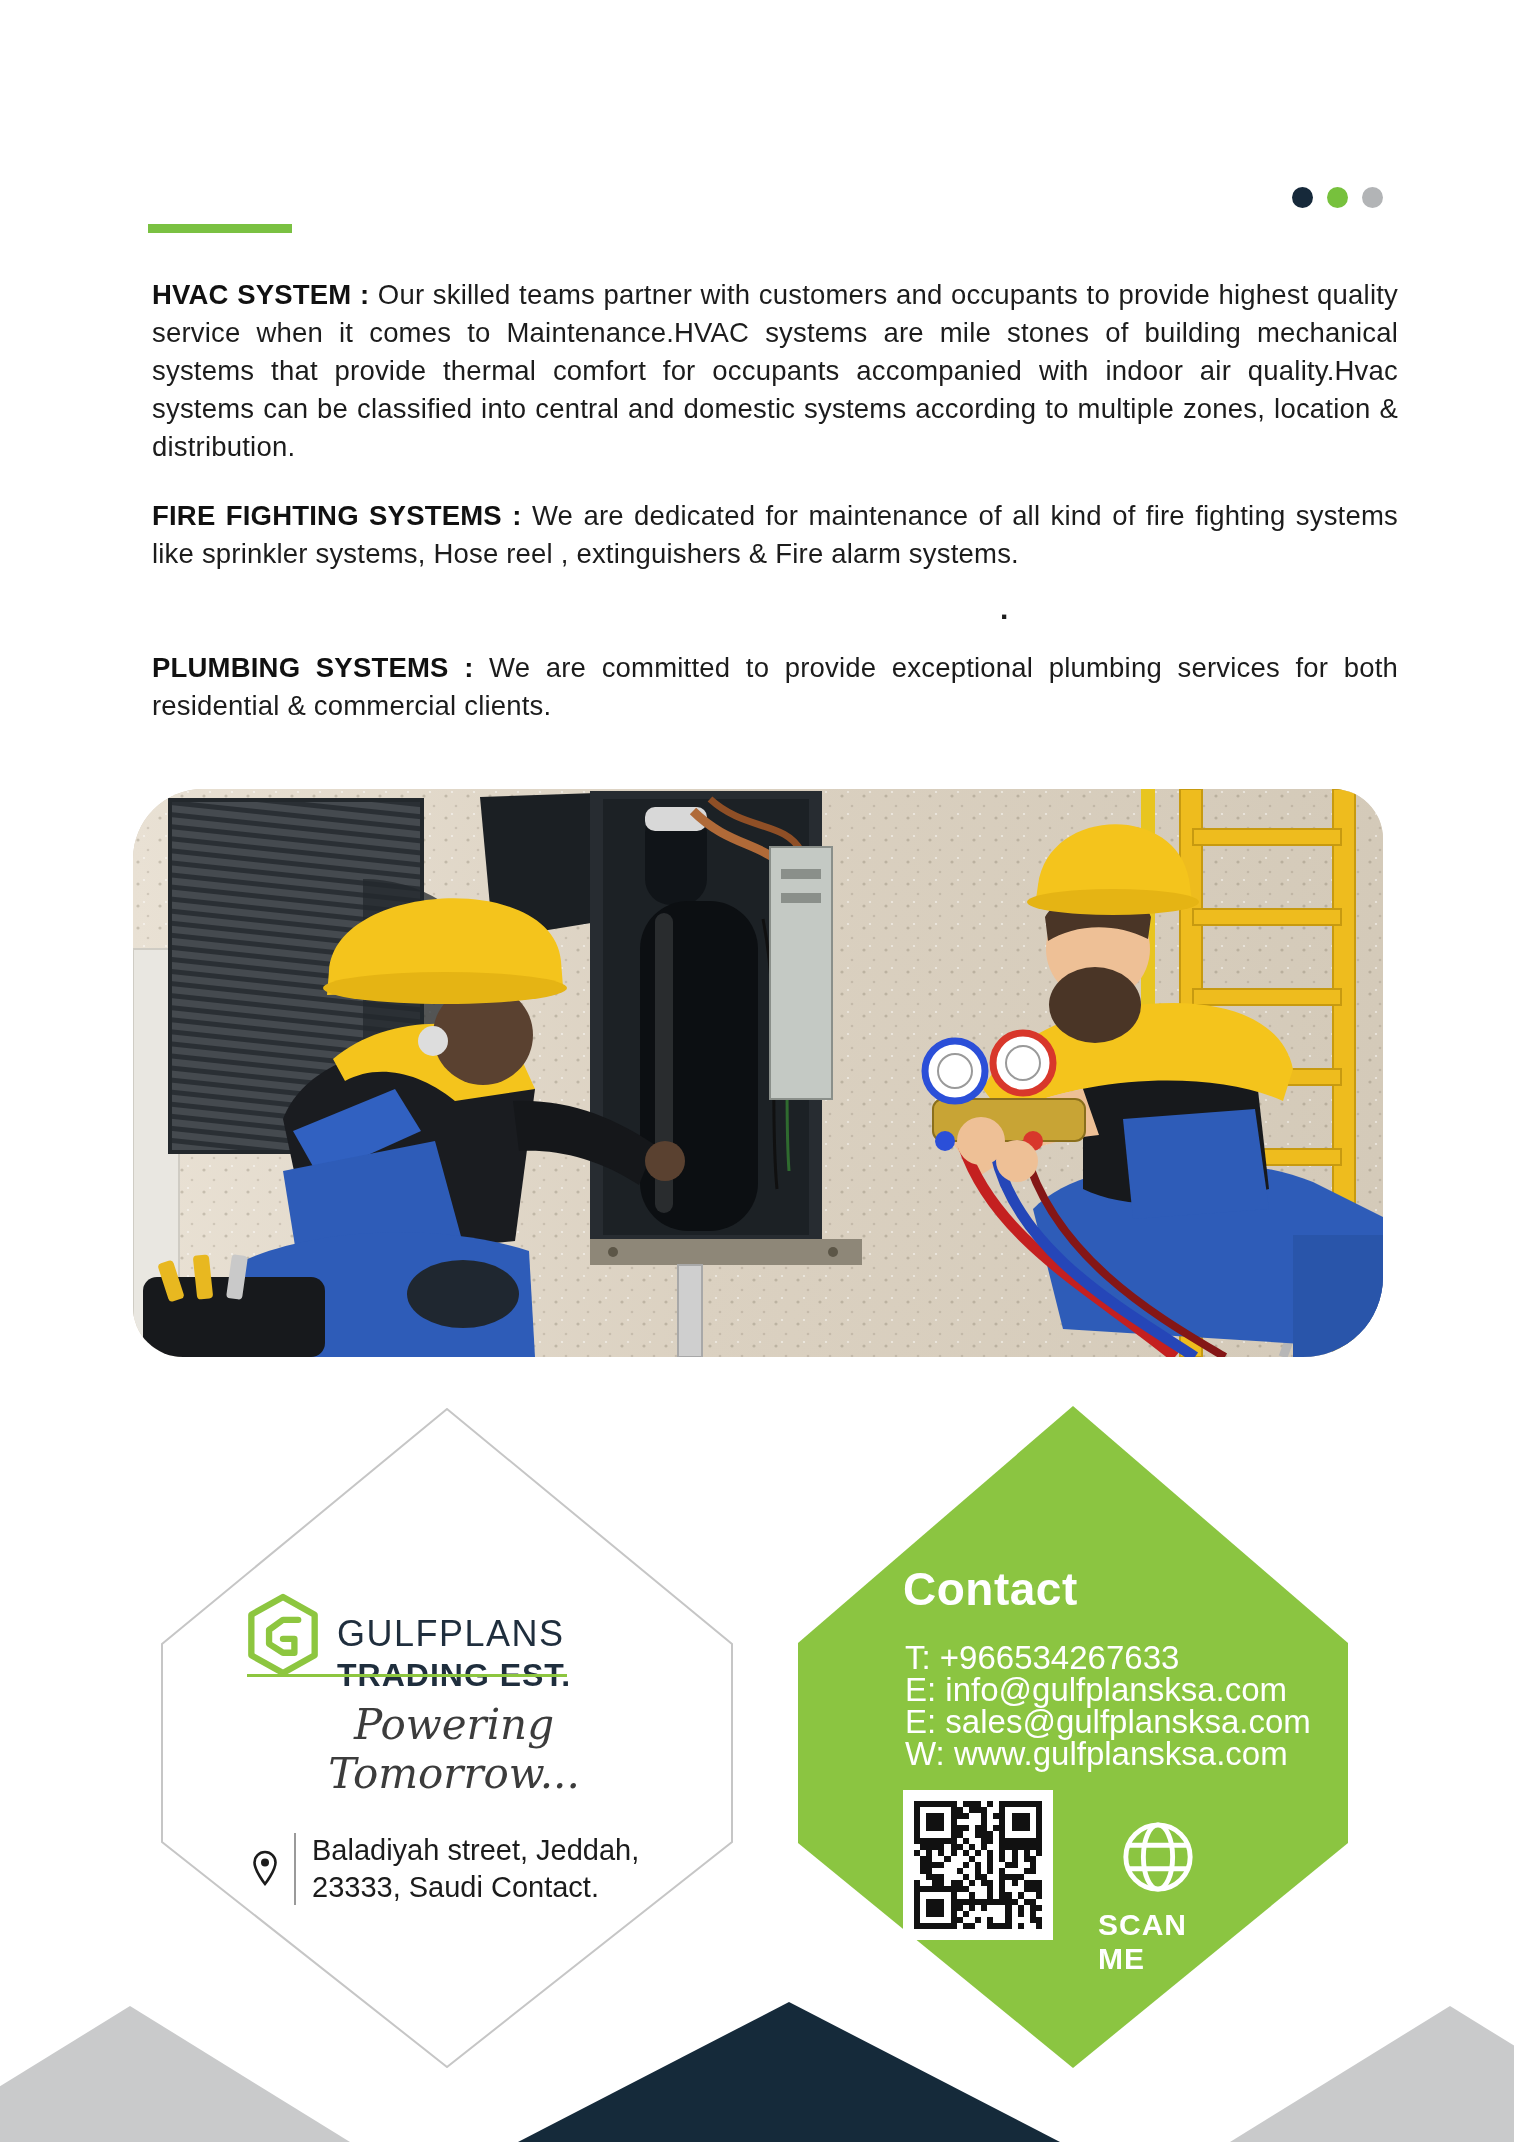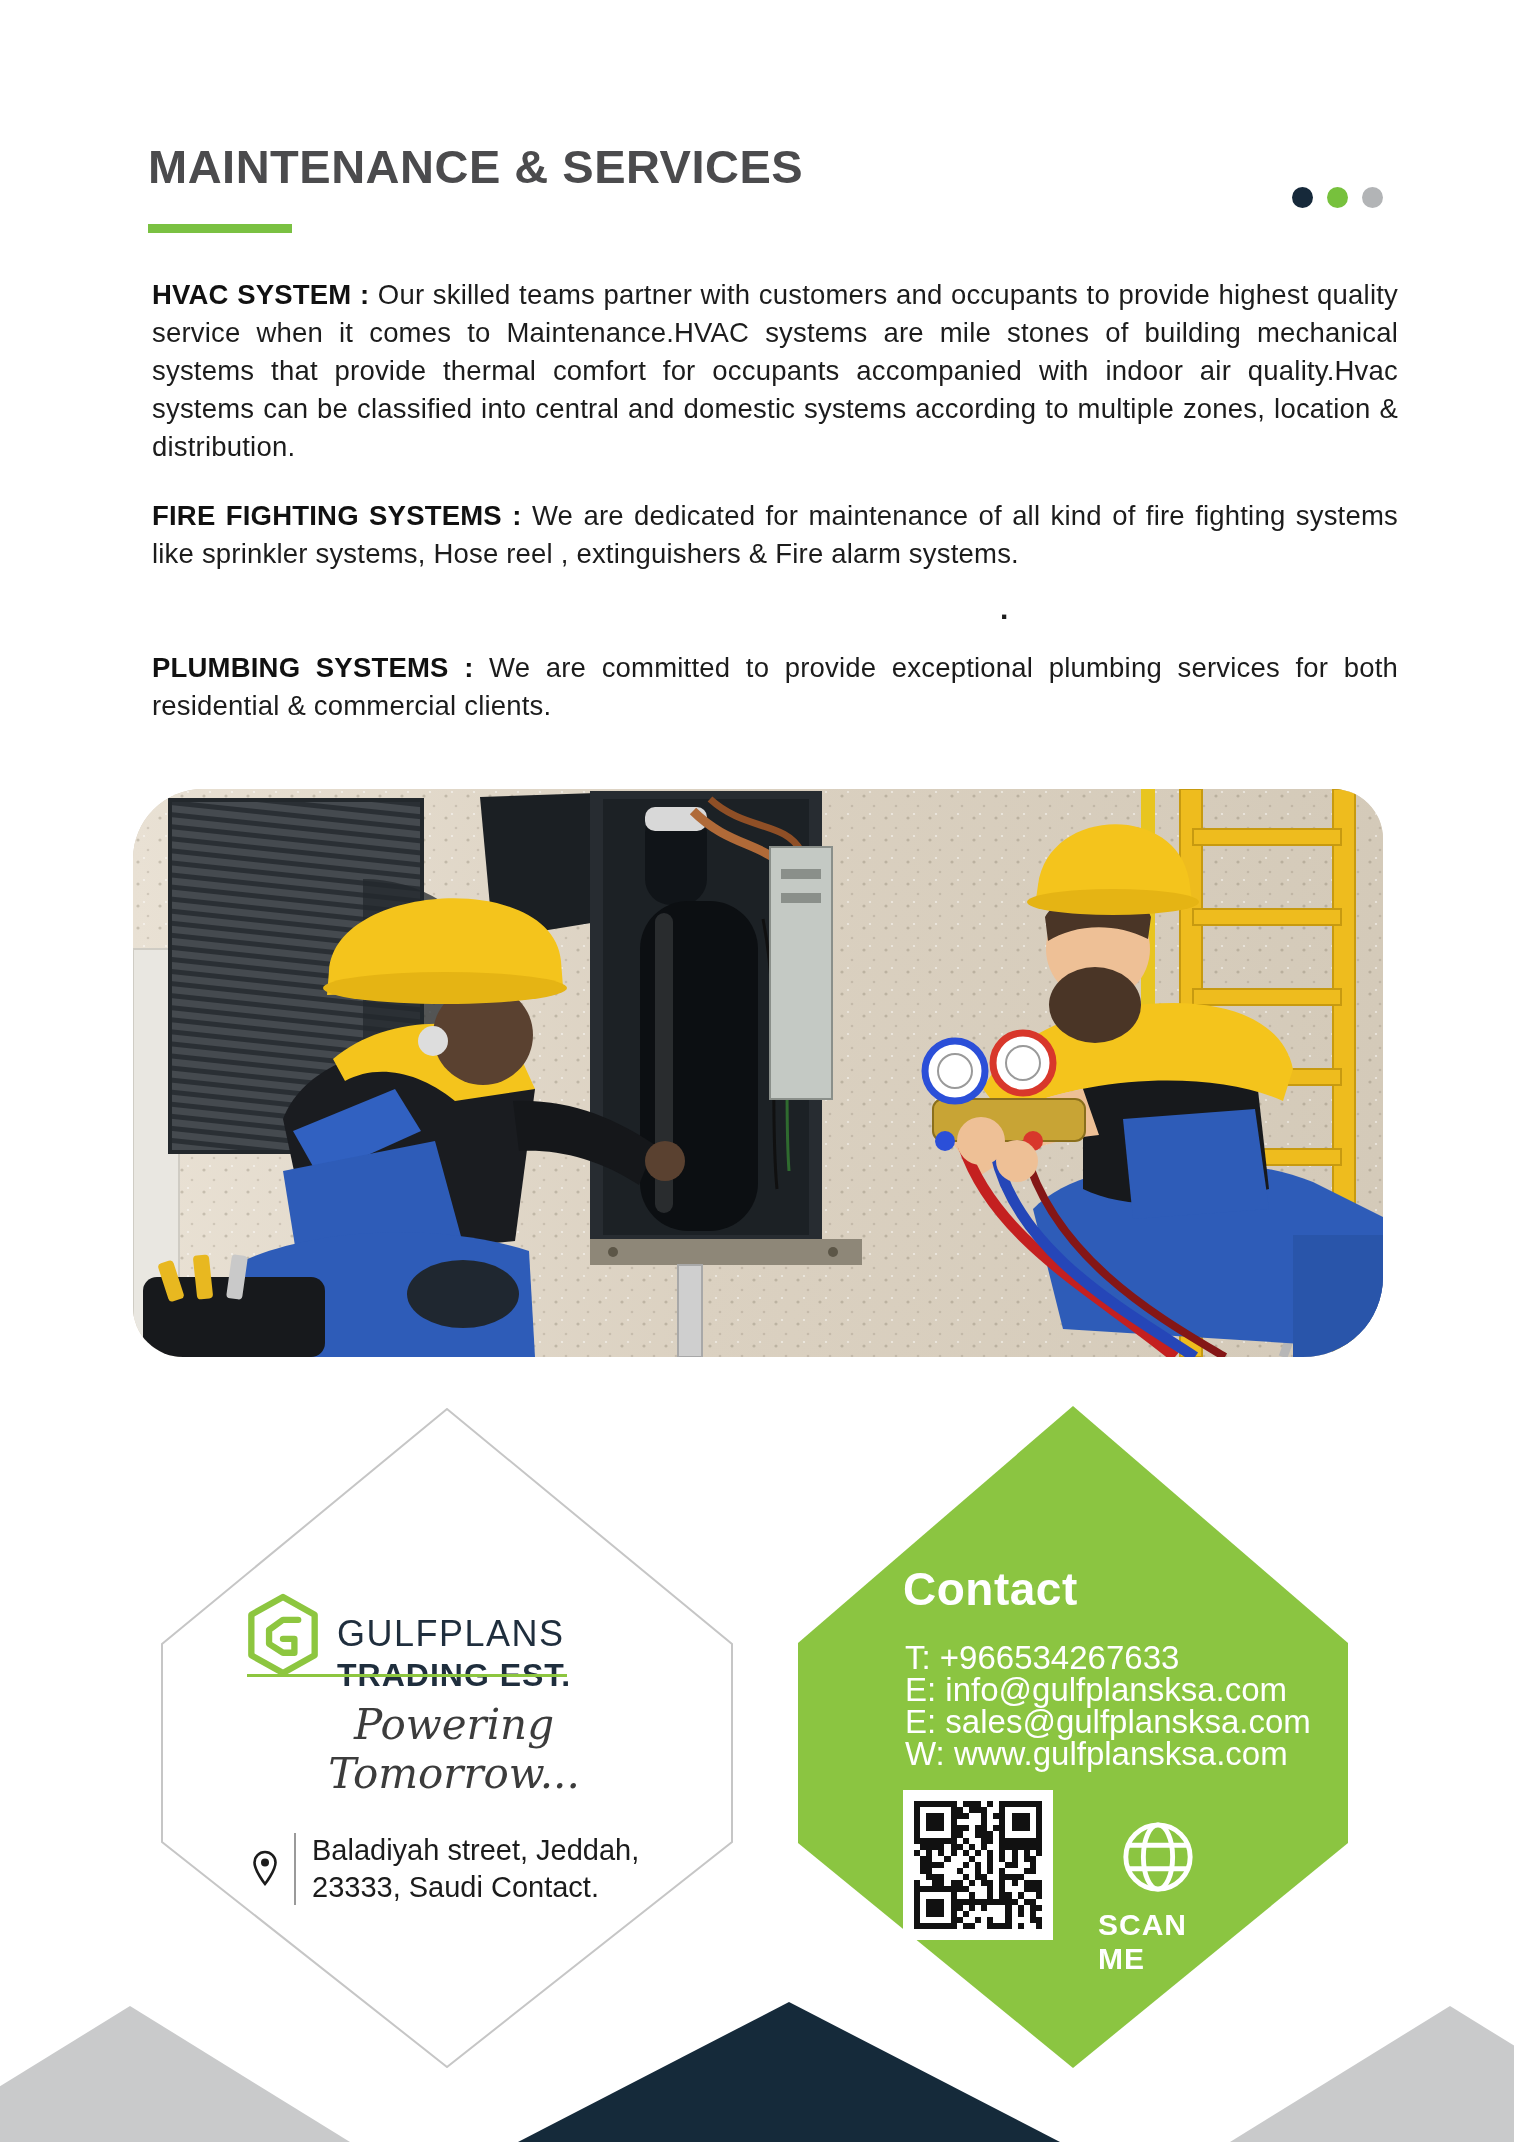--- a/index.html
+++ b/index.html
@@ -55,21 +55,20 @@
   .tri{position:absolute;clip-path:polygon(50% 0,100% 100%,0 100%);}
   .tri-gray-left{left:-90px;top:2006px;width:440px;height:136px;background:#c9cacb;}
   .tri-gray-right{left:1230px;top:2006px;width:440px;height:136px;background:#c9cacb;}
   .tri-navy{left:518px;top:2002px;width:542px;height:140px;background:#152a3a;}
 </style>
 </head>
 <body>
 
 <div id="page">
 
-  <div class="page-title">MAINTENANCE &amp; SERVICES</div>
   <div class="title-underline"></div>
   <div class="dots">
     <span class="dot" style="background: rgb(22, 41, 58);"></span>
     <span class="dot" style="background: rgb(119, 193, 61);"></span>
     <span class="dot" style="background: rgb(178, 180, 182);"></span>
   </div>
 
   <p class="para" style="top:276px"><b>HVAC SYSTEM : </b><span>Our skilled teams partner with customers and occupants to provide highest quality service when it comes to Maintenance.HVAC systems are mile stones of building mechanical systems that provide thermal comfort for occupants accompanied with indoor air quality.Hvac systems can be classified into central and domestic systems according to multiple zones, location &amp; distribution.</span></p>
 
   <p class="para" style="top:497px"><b>FIRE FIGHTING SYSTEMS : </b><span>We are dedicated for maintenance of all kind of fire fighting systems like sprinkler systems, Hose reel , extinguishers &amp; Fire alarm systems.</span></p>

